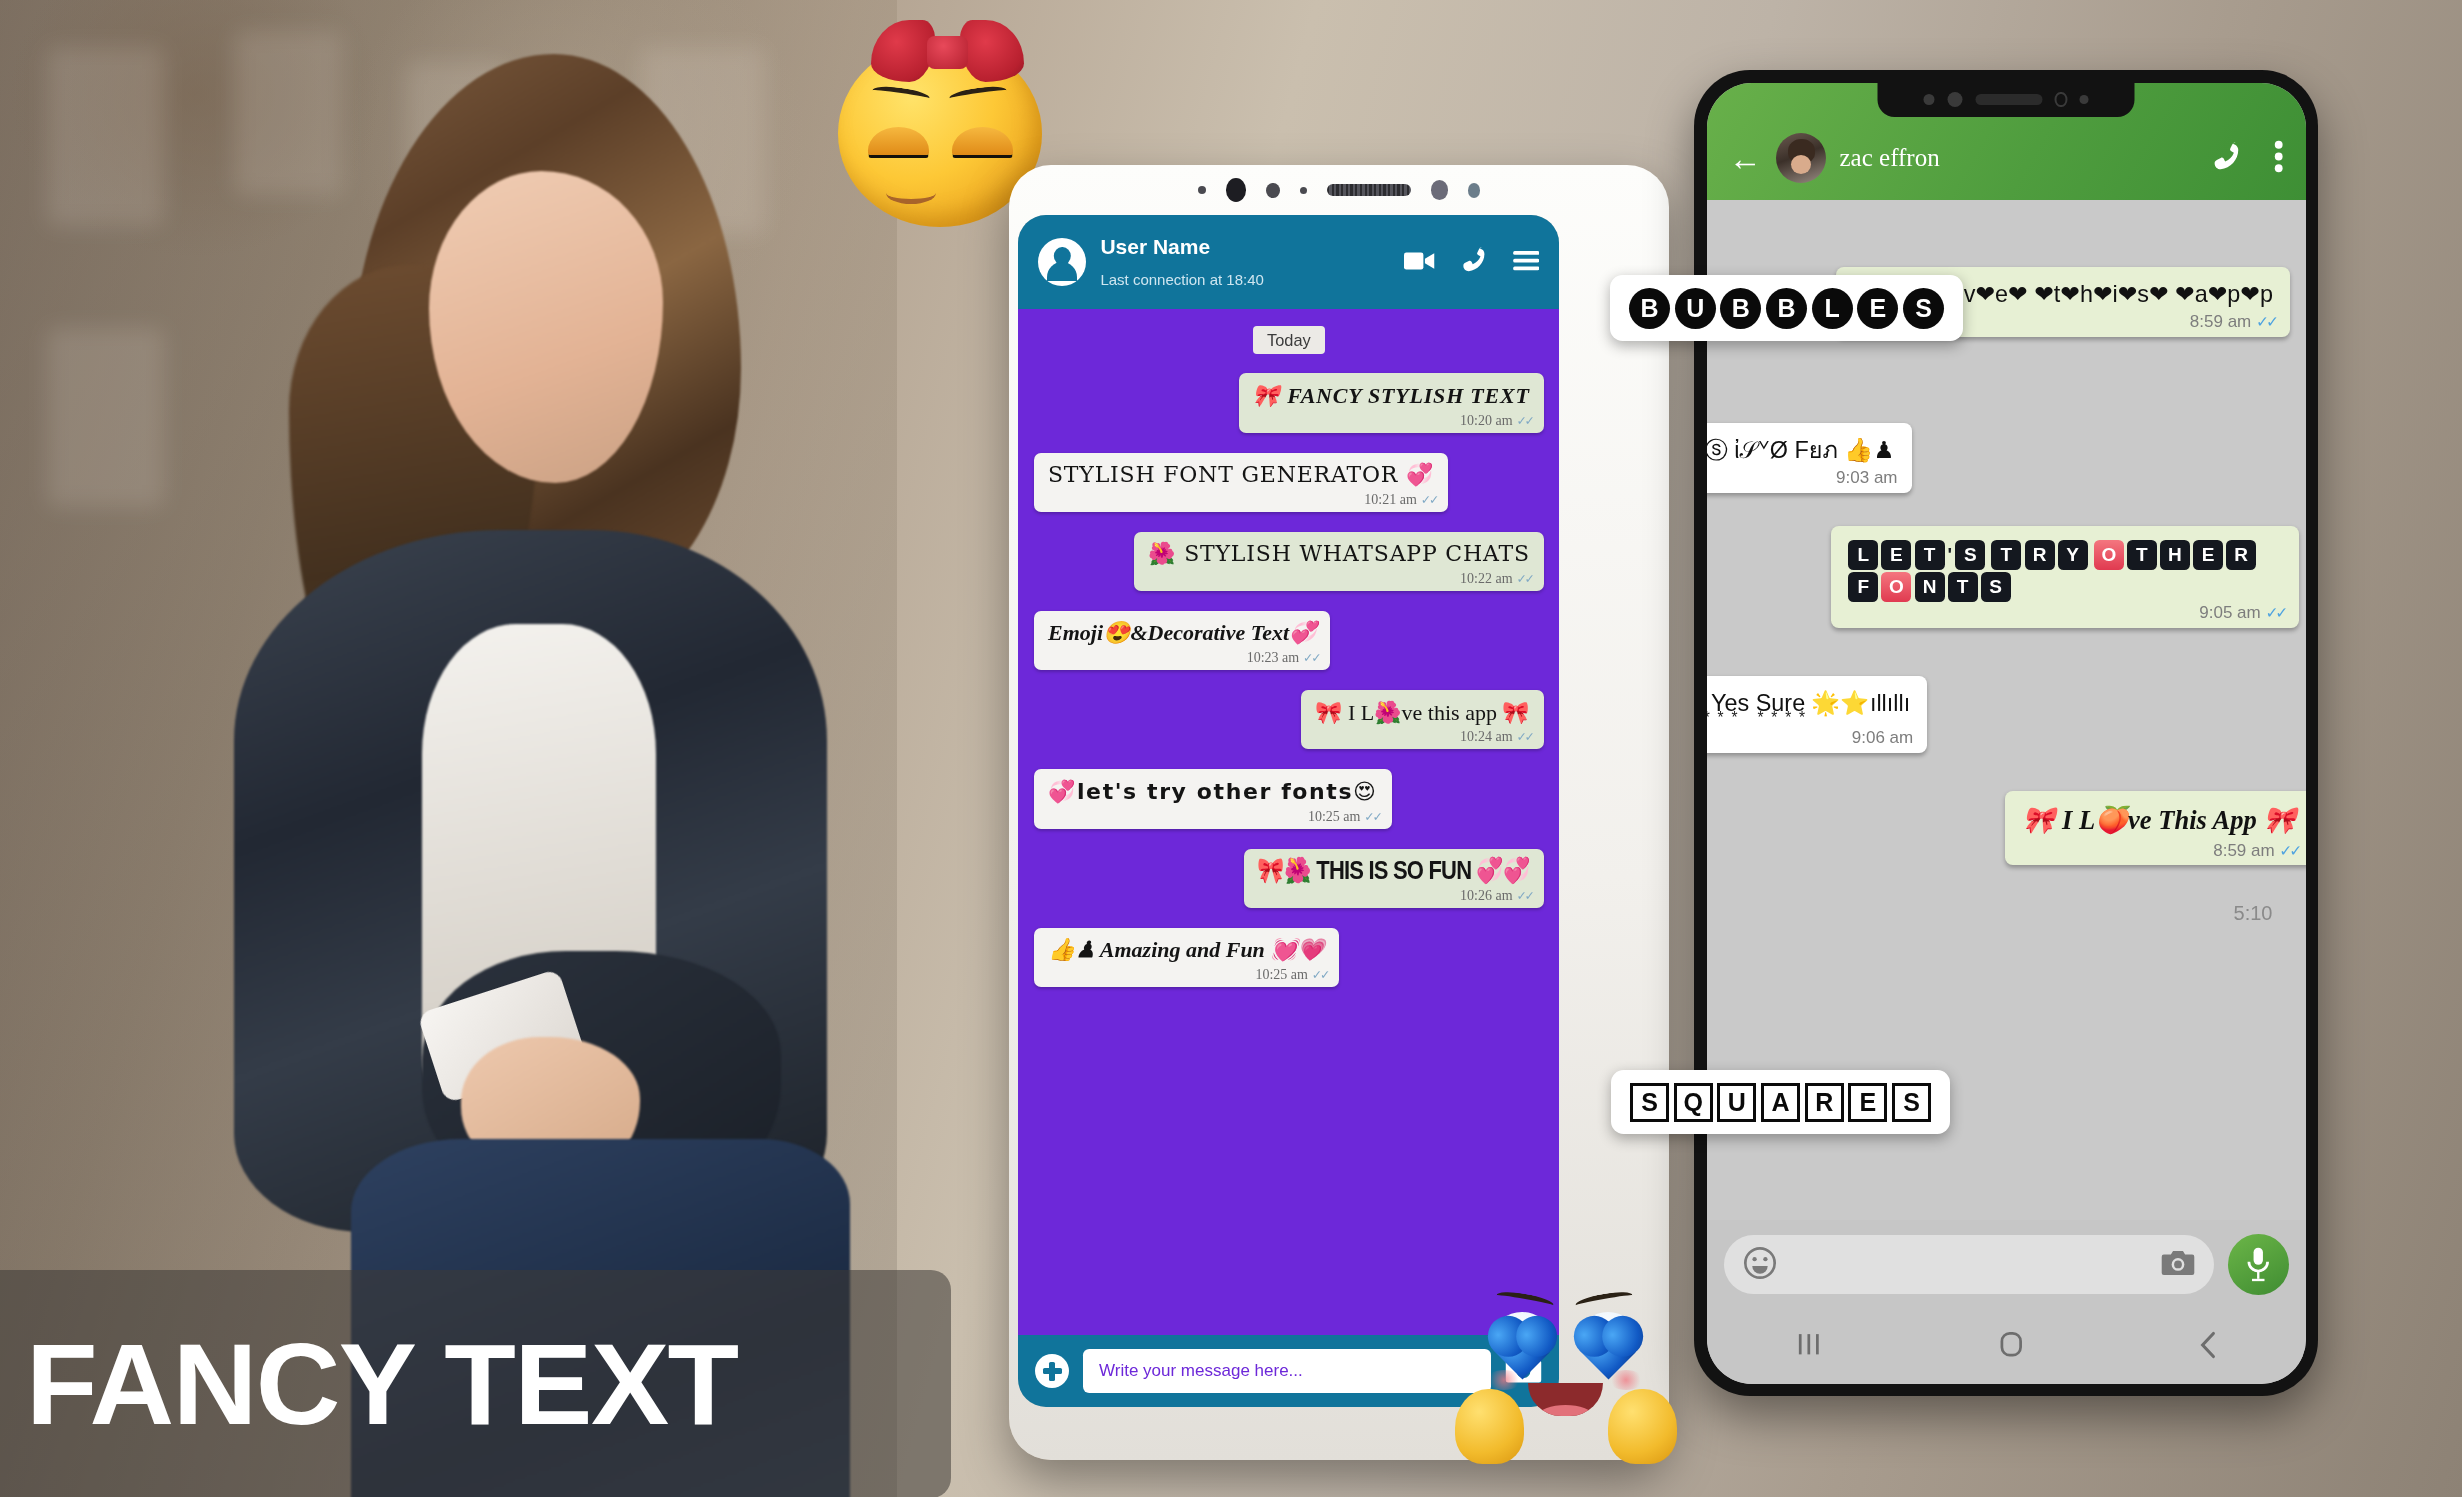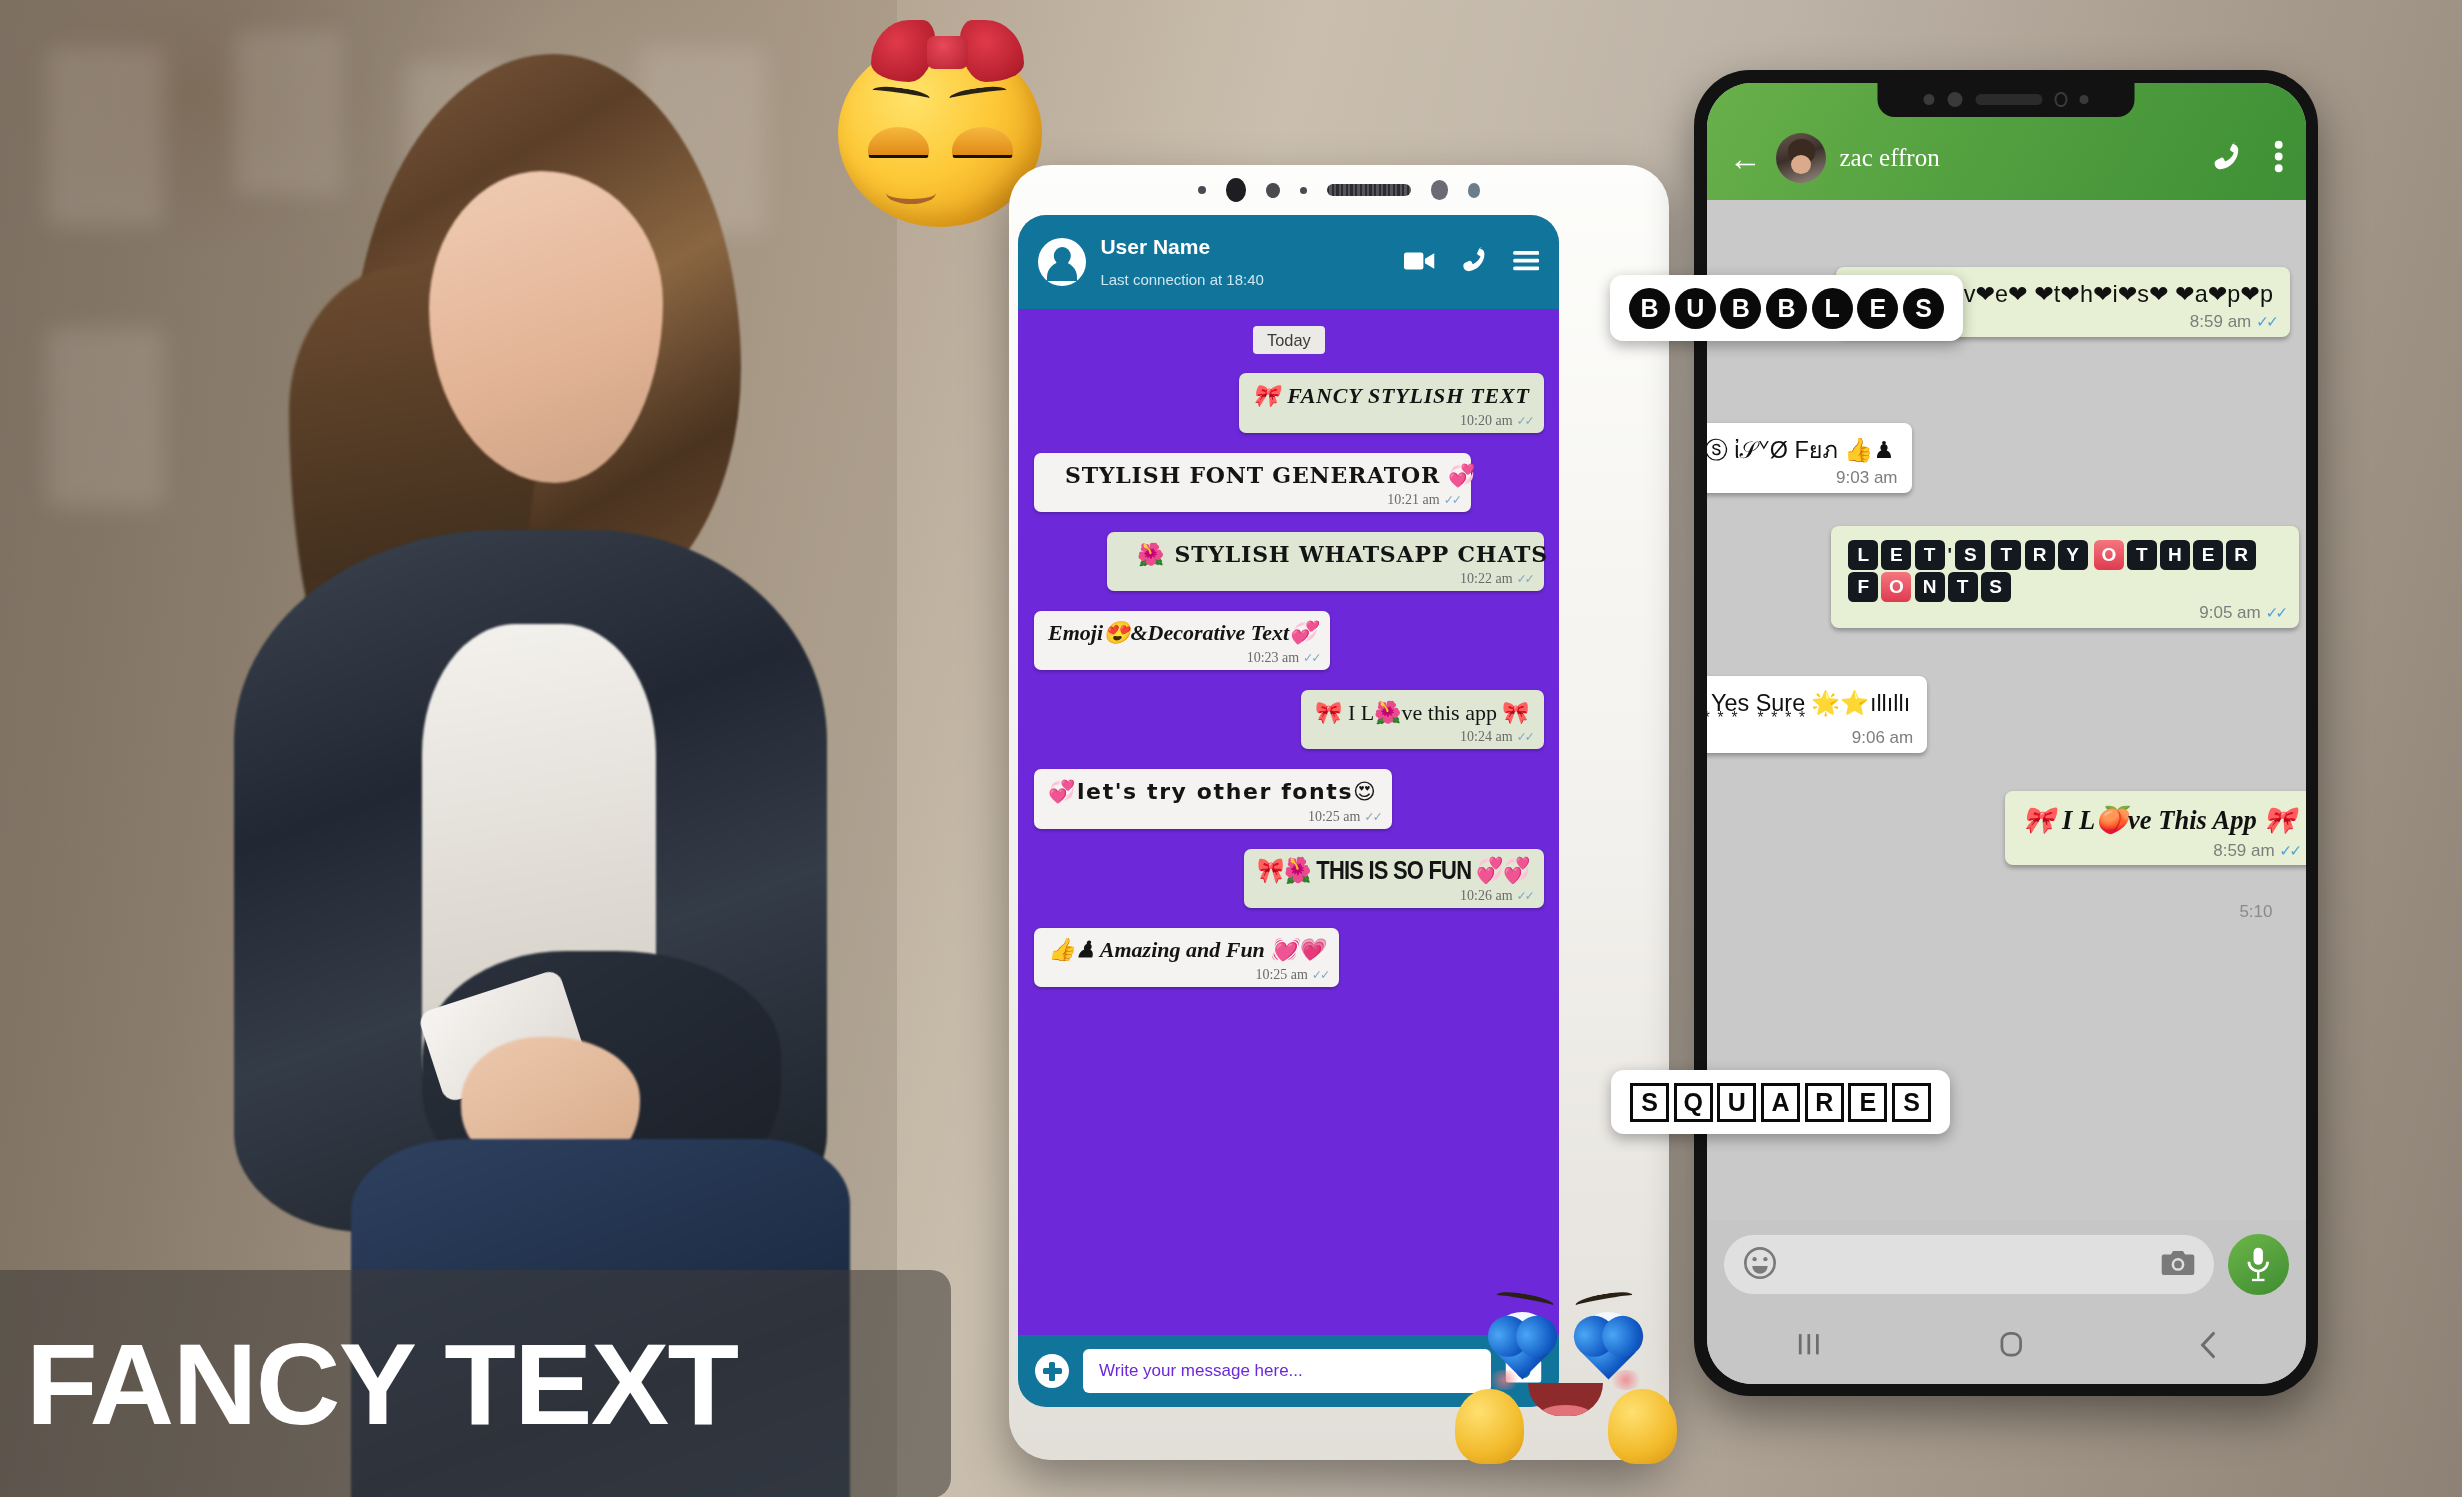--- a/index.html
+++ b/index.html
@@ -271,21 +271,21 @@
   .p1-text { font-size: 22px; color: #141414; white-space: nowrap; line-height: 1.2; }
   .p1-meta {
     position: absolute; right: 11px; bottom: 3.9px;
     font-size: 14px; color: #6a6a6a;
     font-family: "Liberation Serif", serif;
     display: flex; align-items: center; gap: 3.9px;
   }
   .tick { color: #7fa8c4; font-size: 12.5px; letter-spacing: -2.3px; }
   
   .f-script  { font-family: "Liberation Serif", serif; font-style: italic; font-weight: bold; letter-spacing: 0.8px; }
-  .f-gothic  { font-family: "DejaVu Serif", serif; font-weight: bold; letter-spacing: 0.8px; margin-left: 17px; }
+  .f-gothic  { font-family: "DejaVu Serif", serif; font-weight: normal; letter-spacing: 0.8px; }
   .f-serif   { font-family: "Liberation Serif", serif; }
   .f-round   { font-family: "DejaVu Sans", sans-serif; font-weight: bold; letter-spacing: 1.6px; }
   .f-heavy   { font-family: "Liberation Sans", sans-serif; font-weight: bold; letter-spacing: -0.8px; transform: scaleY(1.15); display: inline-block; }
   .f-cursive { font-family: "Liberation Serif", serif; font-style: italic; font-weight: bold; }
 
   #p1-inputbar {
     background: #10749b; padding: 14px 17px;
     display: flex; align-items: center; gap: 14px;
   }
   #p1-plus {
@@ -681,21 +681,21 @@
       <div class="p2-row" style="right:-7.8px;top:591px;">
         <div class="p2-bubble out" style="max-width:499px;">
           <div class="p2-text f-cursive" style="font-size:26.5px;white-space:nowrap;">🎀  I  L🍑ve  This  App 🎀</div>
           <div class="p2-meta">
             <span>8:59 am</span>
             <span class="p2-tick">✓✓</span>
           </div>
         </div>
       </div>
 
-      <div style="position:absolute;right:33px;top:702px;font-size:17px;color:#8a8a8a;">5:10</div>
+      <div style="position:absolute;right:33px;top:702px;font-size:20px;color:#8a8a8a;">5:10</div>
     </div>
 
     <div id="p2-inputbar">
       <div id="p2-input">
         <span>
           <svg width="34" height="34" viewBox="0 0 44 44">
               <circle cx="22" cy="22" r="19" fill="none" stroke="#7a7a7a" stroke-width="3.5"></circle>
               <circle cx="15" cy="17" r="2.8" fill="#7a7a7a"></circle>
               <circle cx="29" cy="17" r="2.8" fill="#7a7a7a"></circle>
               <path d="M12 26 h20 a10 10 0 0 1 -20 0z" fill="#7a7a7a"></path>

